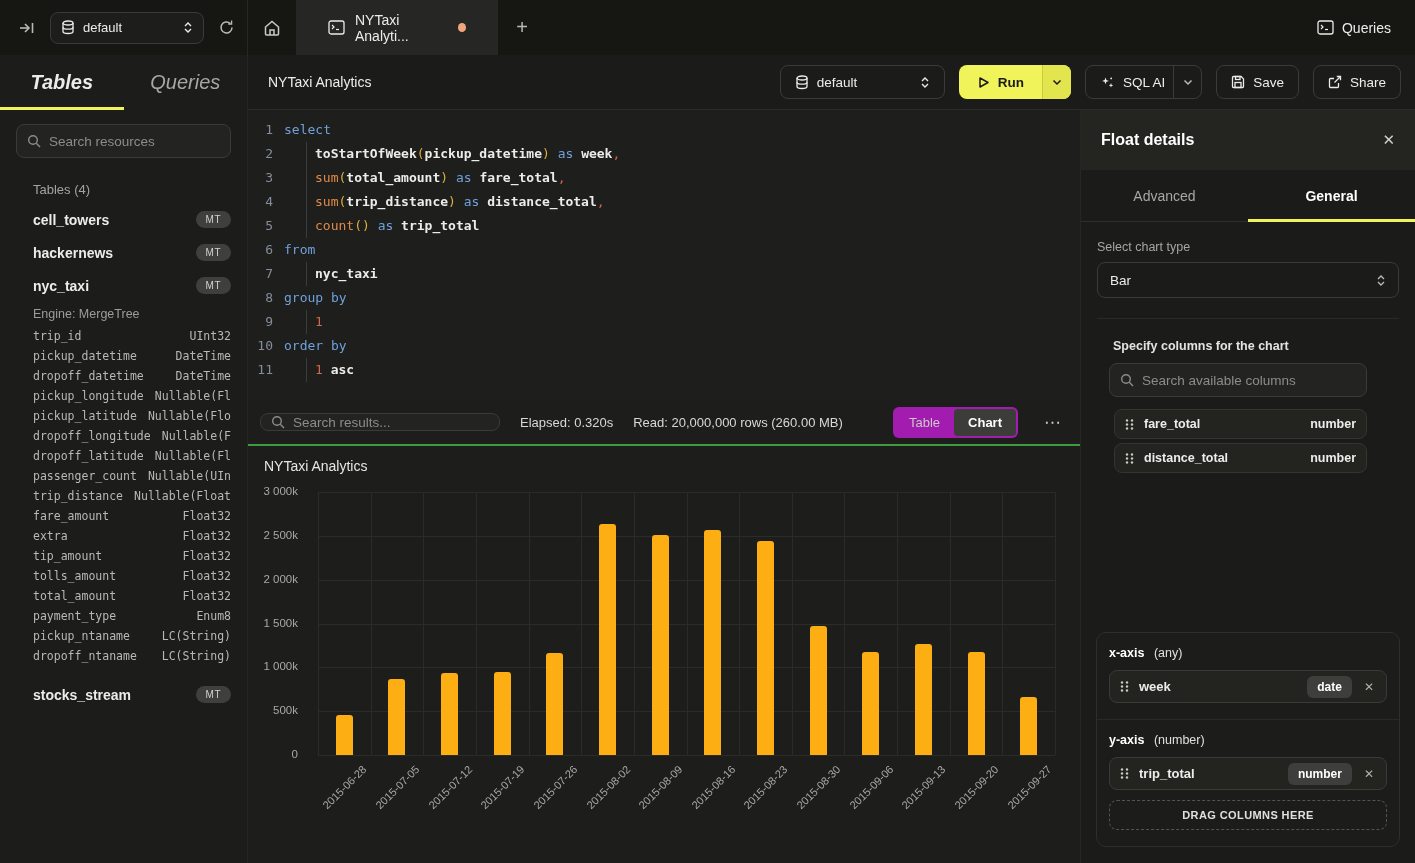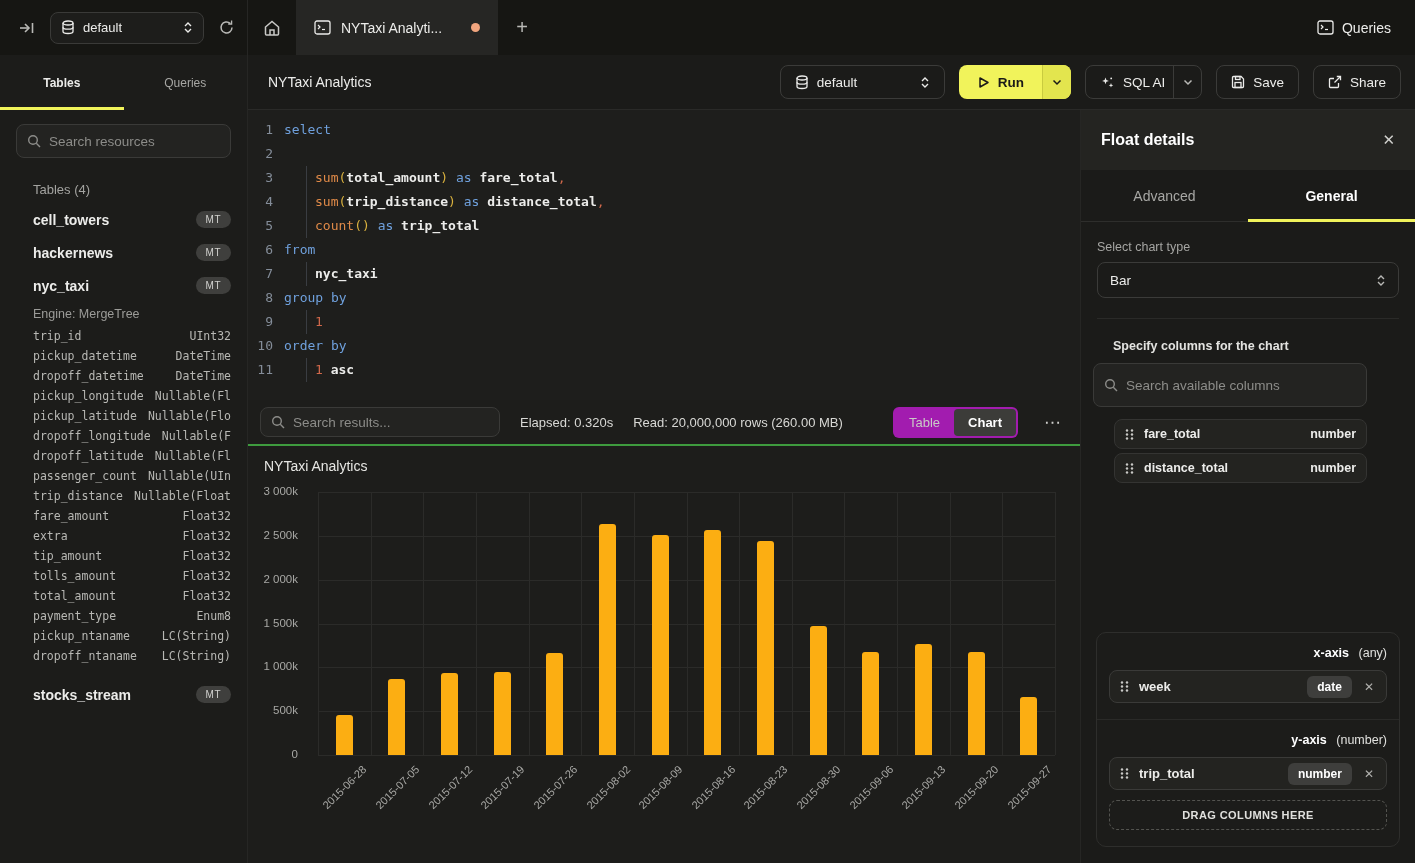--- a/index.html
+++ b/index.html
@@ -7,33 +7,33 @@
   .app { position:relative; width:1415px; height:863px; display:flex; flex-direction:column; }
 
   
   .topbar { height:55px; flex:none; display:flex; align-items:stretch; background:#161613; }
   .tb-left { width:248px; flex:none; display:flex; align-items:center; padding:0 12px 0 18px; gap:14px; border-right:1px solid #262624; }
   .icon-btn { background:none; border:none; color:#B9B9B6; display:flex; align-items:center; justify-content:center; cursor:pointer; }
   .db-select { display:flex; align-items:center; gap:8px; height:32px; padding:0 10px; border:1px solid #3A3A38; border-radius:8px; background:#1D1D1B; color:#ECECEA; font-size:13px; flex:1; }
   .db-select .lbl { flex:1; text-align:left; }
   .tabstrip { display:flex; align-items:stretch; flex:1; }
   .home-btn { width:48px; display:flex; align-items:center; justify-content:center; color:#C9C9C6; background:none; border:none; }
-  .tab { width:202px; display:flex; align-items:center; gap:10px; padding:0 18px; background:#262624; color:#ECECEA; font-size:14px; cursor:pointer; }
+  .tab { width:202px; display:flex; align-items:center; gap:10px; padding:0 32px; background:#262624; color:#ECECEA; font-size:14px; cursor:pointer; }
   .tab .dot { width:9px; height:9px; border-radius:50%; background:#F1A57E; margin-left:auto; }
   .plus-btn { width:48px; font-size:20px; color:#B9B9B6; background:none; border:none; }
   .queries-btn { display:flex; align-items:center; gap:8px; background:none; border:none; color:#ECECEA; font-size:14px; padding:0 24px; }
 
   
   .cols { flex:1; display:flex; min-height:0; }
   .sidebar { width:248px; flex:none; background:#1C1C1A; border-right:1px solid #262624; display:flex; flex-direction:column; overflow:hidden; }
   .content { flex:1; display:flex; flex-direction:column; min-width:0; }
 
   
   .side-tabs { height:55px; flex:none; display:flex; }
-  .side-tab { flex:1; display:flex; align-items:center; justify-content:center; font-size:12px; color:#A7A7A4; position:relative; cursor:pointer; background:none; border:none; }
+  .side-tab { flex:1; display:flex; align-items:center; justify-content:center; font-size:20px; color:#A7A7A4; position:relative; cursor:pointer; background:none; border:none;font-style:italic; }
   .side-tab.active { color:#ECECEA; font-weight:700; }
   .side-tab.active::after { content:""; position:absolute; left:0; right:0; bottom:0; height:3px; background:#F1F35B; }
   .new-table { margin:14px 16px 0; height:36px; border:none; border-radius:8px; background:#F1F35B; color:#1A1A18; font-weight:700; font-size:14px; display:flex; align-items:center; justify-content:center; gap:8px; cursor:pointer; }
   .search-box { margin:14px 16px 0; height:34px; border:1px solid #3A3A38; border-radius:8px; background:#232321; display:flex; align-items:center; gap:8px; padding:0 10px; color:#8C8C89; }
   .search-box input { flex:1; background:none; border:none; outline:none; color:#D8D8D5; font-size:13.5px; font-family:"Liberation Sans",sans-serif; }
   .search-box input::placeholder { color:#8C8C89; }
   .side-section { margin:24px 16px 6px 33px; font-size:13px; color:#A3A3A0; }
   .tables-list { padding:0 16px 0 33px; overflow:hidden; }
   .tbl-row { height:33px; display:flex; align-items:center; justify-content:space-between; cursor:pointer; }
   .tbl-row .nm { font-size:14px; font-weight:700; color:#ECECEA; }
@@ -57,21 +57,21 @@
   .cline { display:flex; height:24px; line-height:24px; }
   .gut { width:25px; flex:none; text-align:right; color:#848D99; }
   .ctext { padding-left:11px; white-space:pre; }
   .ind { display:inline-block; width:31px; height:24px; vertical-align:top;
          background:linear-gradient(90deg, transparent 22px, #3A3D42 22px, #3A3D42 23px, transparent 23px); }
   .kw{color:#6FA0DC} .fn{color:#E08A48} .id{color:#ECECEA;font-weight:700}
   .pr{color:#D9B13E} .cm{color:#D0684A} .nu{color:#D0684A} .pl{color:#ECECEA}
 
   
   .results-bar { height:44px; flex:none; background:#1D1D1B; display:flex; align-items:center; padding:0 12px; gap:20px; }
-  .rb-search { width:240px; height:30px; margin:0; }
+  .rb-search { width:240px; height:18px; margin:0; }
   .rb-stat { font-size:13px; color:#D8D8D5; white-space:nowrap; }
   .rb-spacer { flex:1; }
   .toggle { background:#a21caf; border-radius:6px; padding:2px; display:flex; }
   .tg-seg { padding:6px 14px; font-size:13px; color:#C9C9C6; border-radius:4px; cursor:pointer; }
   .tg-seg.active { background:#3C3C39; color:#FFFFFF; font-weight:700; }
   .kebab { color:#CFCFCC; font-size:17px; letter-spacing:1px; padding:0 6px; background:none; border:none; cursor:pointer; }
 
   
   .chart-section { flex:1; position:relative; background:#1D1D1B; border-top:2px solid #3E9B3E; overflow:hidden; }
   .chart-title { position:absolute; left:16px; top:12px; font-size:14px; color:#E6E6E3; }
@@ -90,30 +90,30 @@
   .panel-header h2 { font-size:16px; font-weight:700; color:#FFFFFF; }
   .close-x { background:none; border:none; color:#D0D0CD; font-size:15px; cursor:pointer; }
   .panel-tabs { height:52px; flex:none; display:flex; border-bottom:1px solid #2E2E2C; }
   .p-tab { flex:1; display:flex; align-items:center; justify-content:center; font-size:14px; color:#A7A7A4; position:relative; background:none; border:none; cursor:pointer; }
   .p-tab.active { color:#FFFFFF; font-weight:600; }
   .p-tab.active::after { content:""; position:absolute; left:0; right:0; bottom:-1px; height:3px; background:#F1F35B; }
   .p-label { margin:18px 16px 8px; font-size:12.5px; color:#A5A5A2; }
   .select-box { margin:0 16px; height:36px; border:1px solid #3B3B39; border-radius:8px; display:flex; align-items:center; justify-content:space-between; padding:0 12px; font-size:13.5px; color:#ECECEA; cursor:pointer; background:#1B1B19; }
   .p-divider { height:1px; background:#2A2A28; margin:20px 16px 0; }
   .p-sublabel { margin:20px 48px 10px 32px; font-size:12.5px; font-weight:700; color:#E3E3E0; }
-  .p-search { margin:0 48px 0 12px; height:44px; }
+  .p-search { margin:0 48px 0 28px; height:34px; }
   .avail { margin:12px 48px 0 33px; }
   .chip { height:30px; border:1px solid #343432; border-radius:8px; background:#232320; display:flex; align-items:center; gap:10px; padding:0 10px; margin-bottom:4px; cursor:grab; }
   .chip .cnm { font-size:12.5px; font-weight:700; color:#ECECEA; }
   .chip .sp { flex:1; }
   .chip .ctp { font-size:12.5px; font-weight:700; color:#ECECEA; }
   .axis-card { position:absolute; left:15px; right:15px; top:522px; border:1px solid #2E2E2C; border-radius:10px; background:#1C1C1A; }
   .axis-sec { padding:13px 12px 16px; }
   .axis-sec + .axis-sec { border-top:1px solid #2A2A28; }
-  .axis-head { text-align:right; font-size:12.5px; margin-bottom:10px; }
+  .axis-head { text-align:left; font-size:12.5px; margin-bottom:10px; }
   .axis-head .an { font-weight:700; color:#FFFFFF; }
   .axis-head .ah { color:#E0E0DD; margin-left:6px; }
   .axis-chip { height:33px; border:1px solid #3A3A38; border-radius:8px; background:#232320; display:flex; align-items:center; gap:10px; padding:0 10px; }
   .axis-chip .cnm { font-size:13px; font-weight:700; color:#ECECEA; }
   .axis-chip .sp { flex:1; }
   .type-pill { background:#3E3E3C; border-radius:6px; padding:4px 10px; font-size:12px; font-weight:700; color:#FFFFFF; }
   .chip-x { background:none; border:none; color:#B0B0AD; font-size:12px; cursor:pointer; padding:0 2px; }
   .dropzone { margin-top:10px; height:30px; border:1px dashed #53534F; border-radius:8px; display:flex; align-items:center; justify-content:center; font-size:11px; font-weight:700; letter-spacing:0.4px; color:#E0E0DD; }
   svg { display:block; }
 </style>
@@ -366,20 +366,21 @@
 
       <div class="cols" style="flex:1;min-height:0;">
         <main class="content" style="background:#1E1E1C;">
           <div class="editor" id="editor">
               <div class="cline">
                 <span class="gut">1</span>
                 <span class="ctext"><span class="kw">select</span></span>
               </div>
               <div class="cline">
                 <span class="gut">2</span>
+                <span class="ctext"><span class="ind"></span><span class="id">toStartOfWeek</span><span class="pr">(</span><span class="id">pickup_datetime</span><span class="pr">)</span><span class="pl"> </span><span class="kw">as</span><span class="pl"> </span><span class="id">week</span><span class="cm">,</span></span>
               </div>
               <div class="cline">
                 <span class="gut">3</span>
                 <span class="ctext"><span class="ind"></span><span class="fn">sum</span><span class="pr">(</span><span class="id">total_amount</span><span class="pr">)</span><span class="pl"> </span><span class="kw">as</span><span class="pl"> </span><span class="id">fare_total</span><span class="cm">,</span></span>
               </div>
               <div class="cline">
                 <span class="gut">4</span>
                 <span class="ctext"><span class="ind"></span><span class="fn">sum</span><span class="pr">(</span><span class="id">trip_distance</span><span class="pr">)</span><span class="pl"> </span><span class="kw">as</span><span class="pl"> </span><span class="id">distance_total</span><span class="cm">,</span></span>
               </div>
               <div class="cline">

